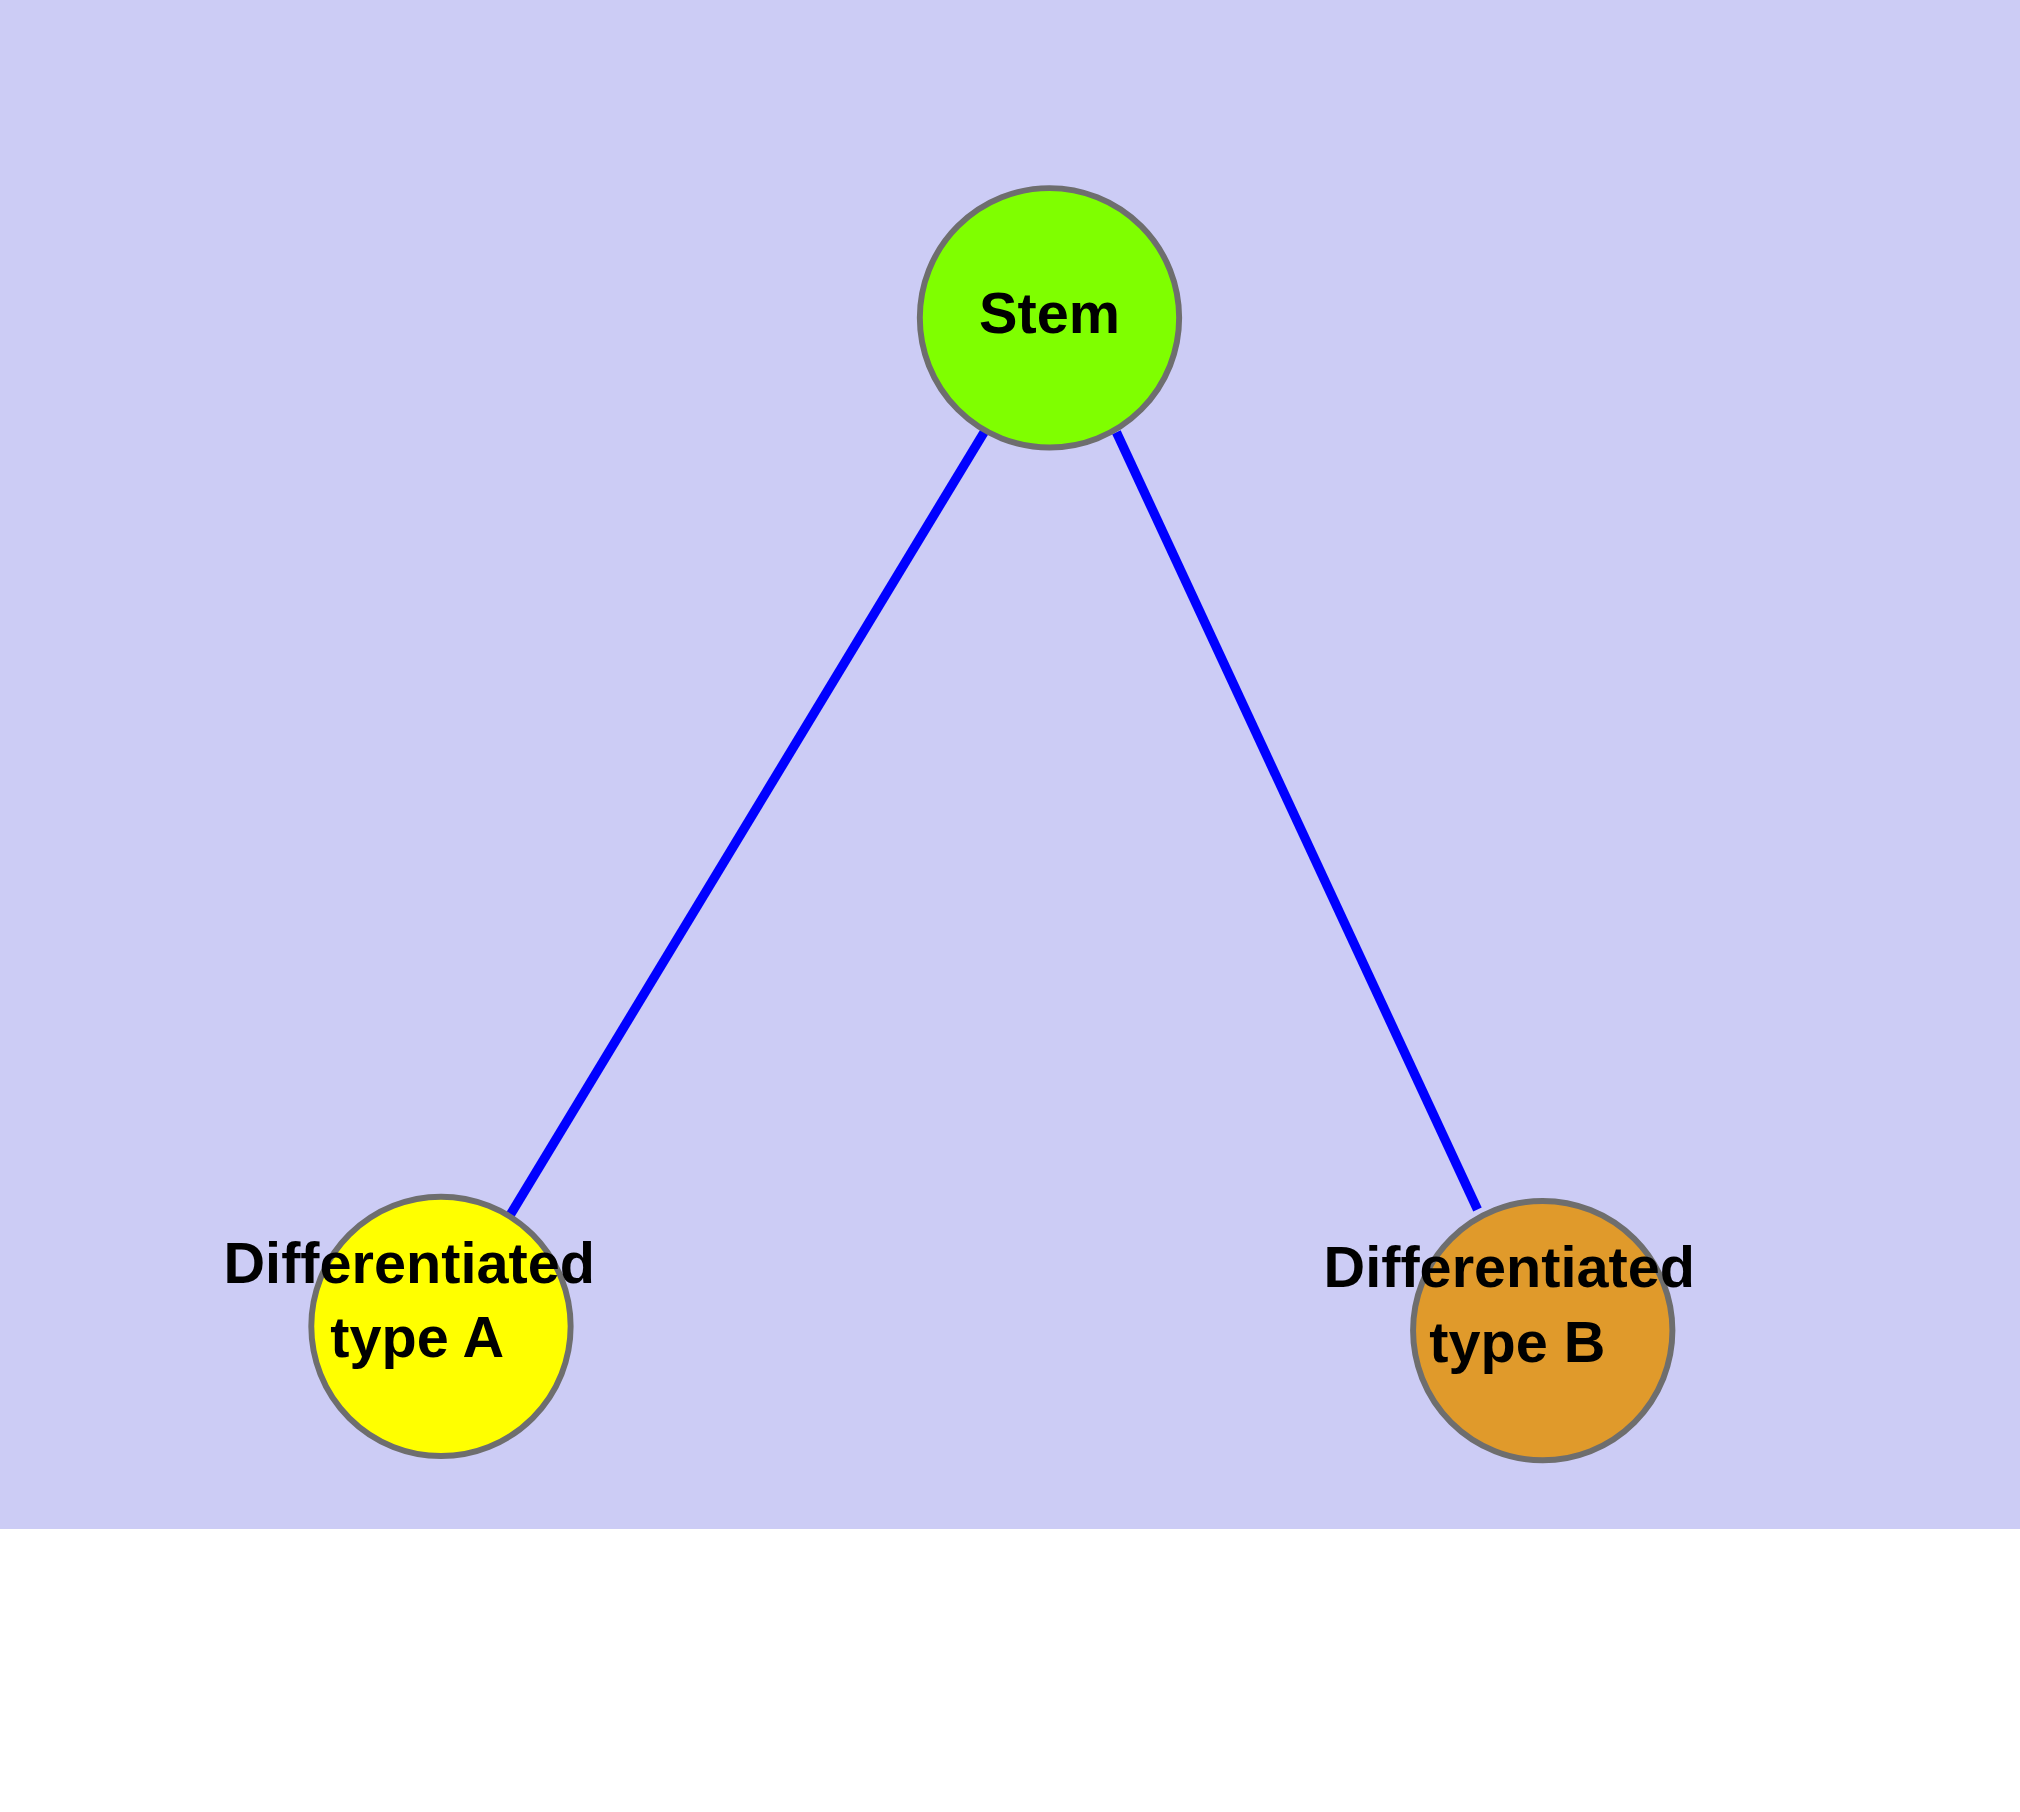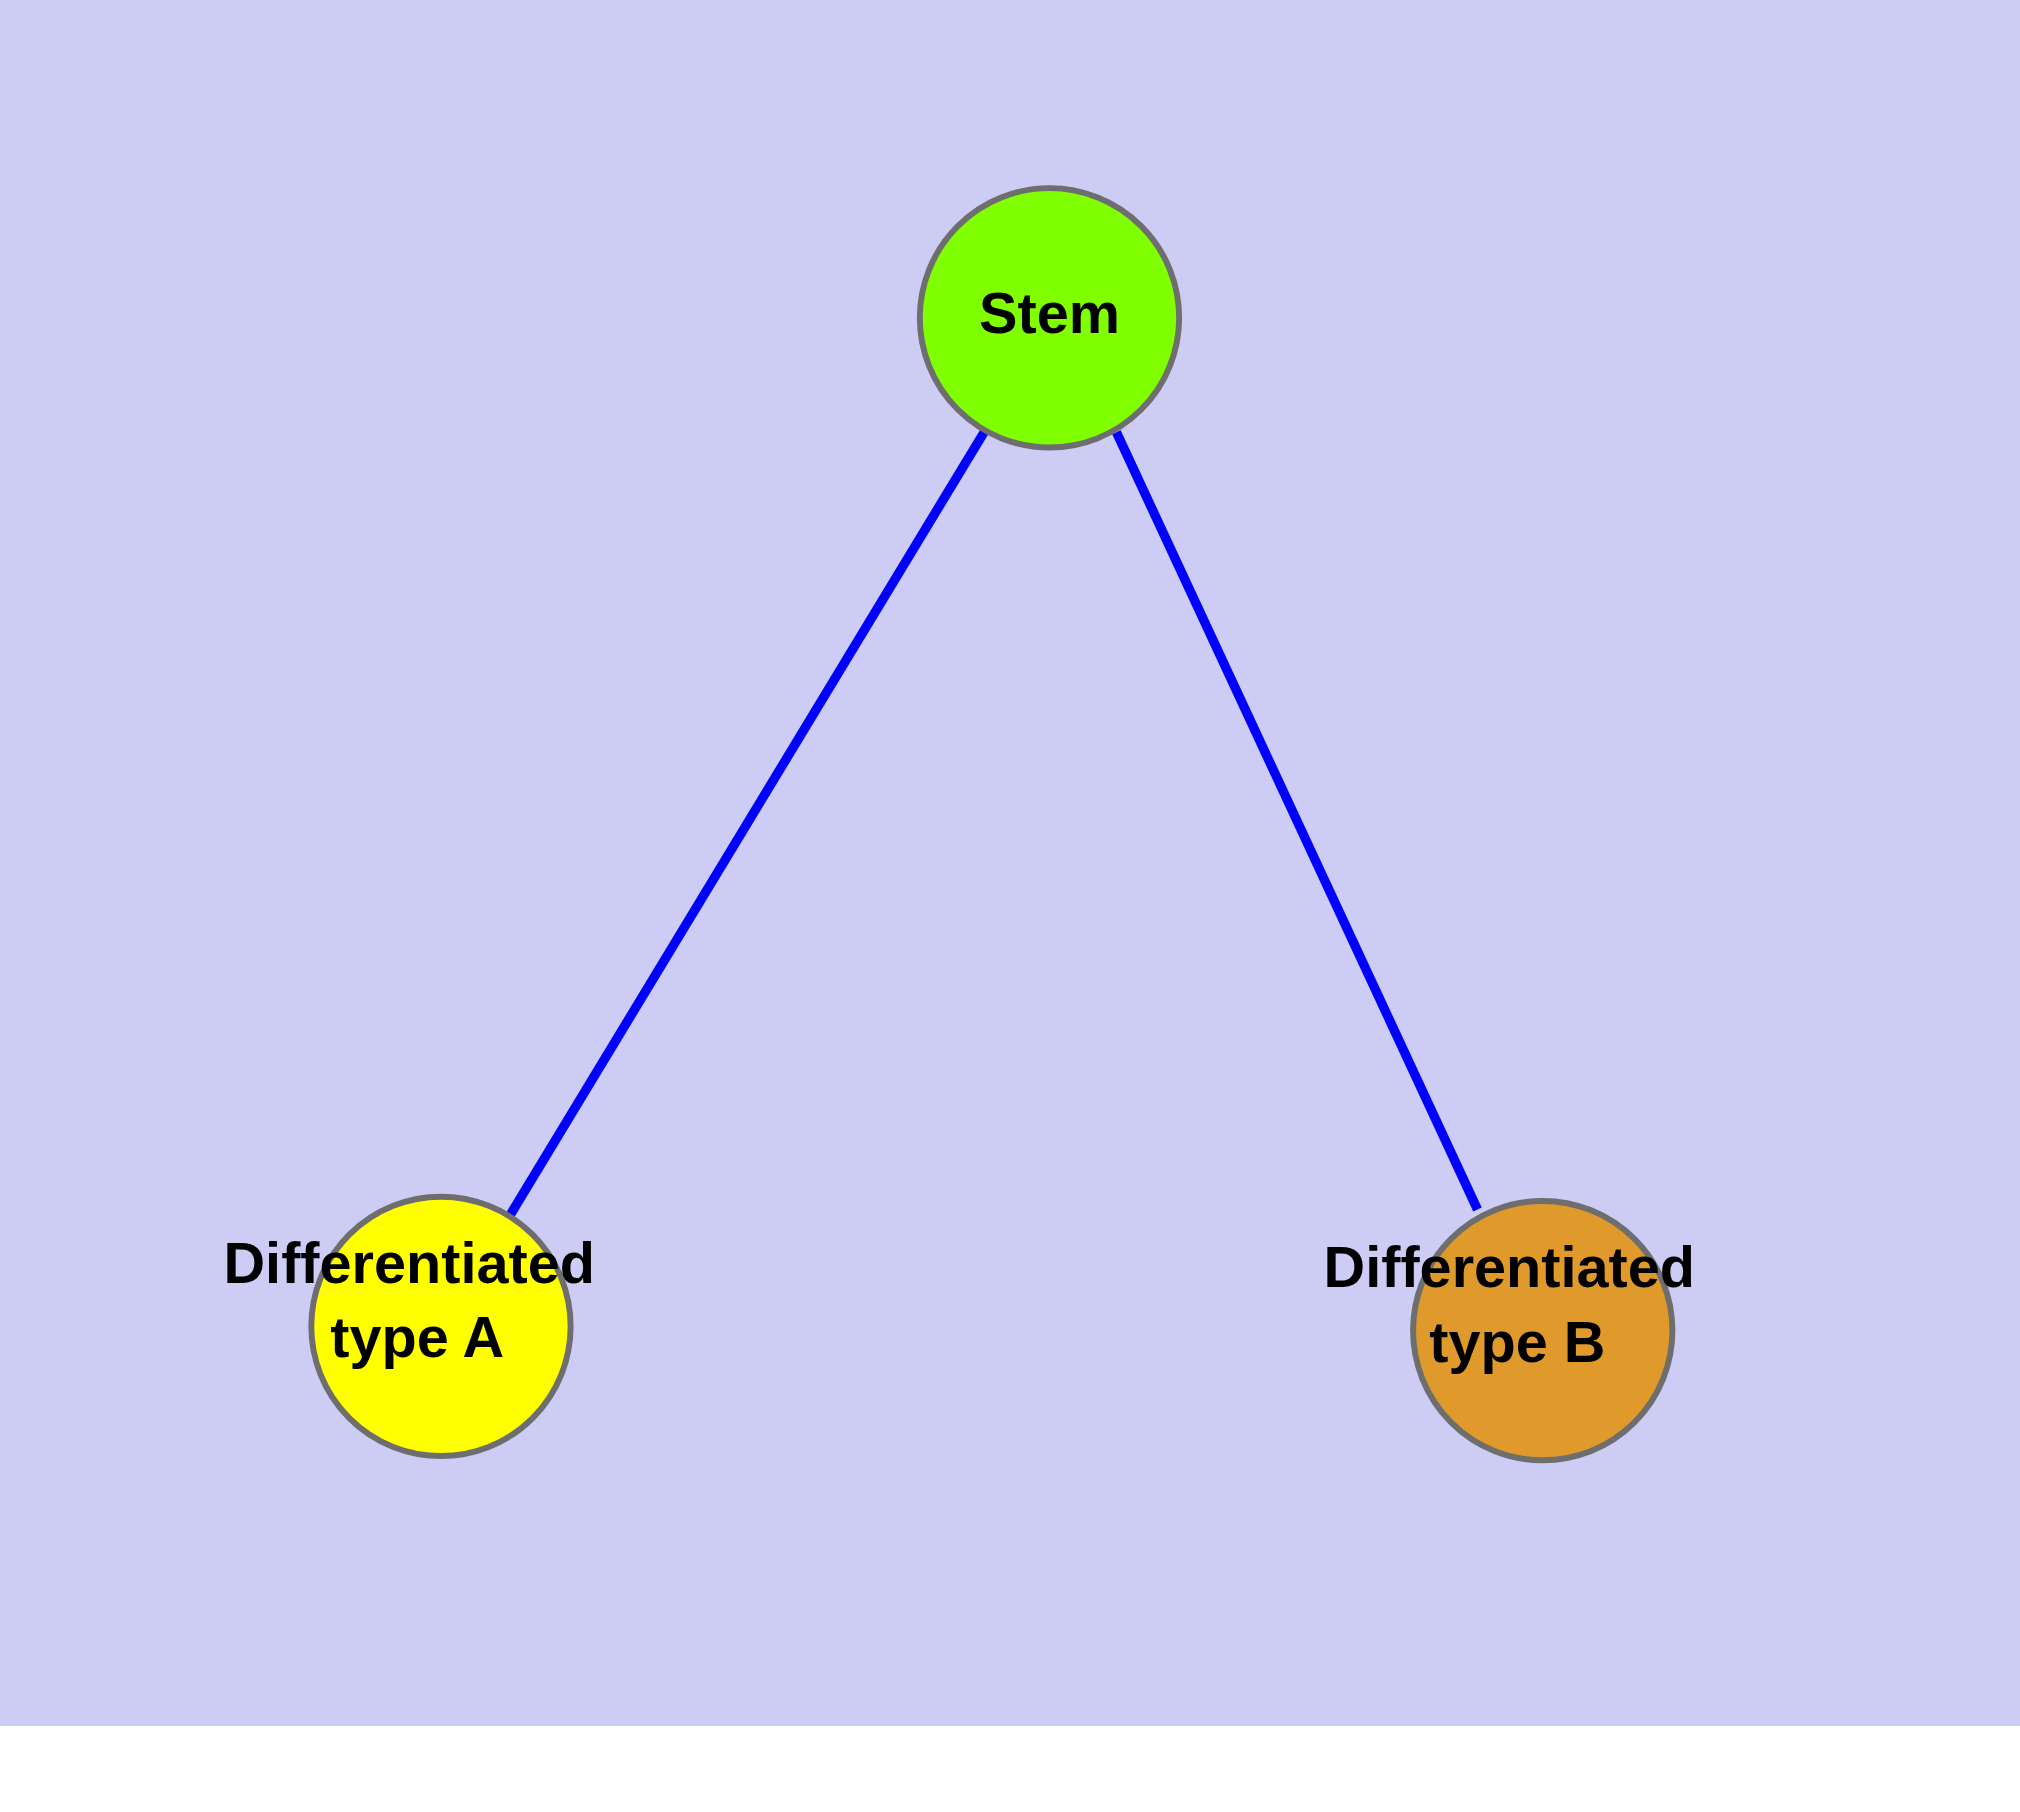--- a/index.html
+++ b/index.html
@@ -32,21 +32,21 @@
     font-weight: bold;
     fill: #000000;
     font-family: "Liberation Sans", sans-serif;
     dominant-baseline: middle;
     text-anchor: middle;
   }
 </style>
 </head>
 <body style="background: rgb(255, 255, 255);">
 
-<div id="canvas" style="width: 2021px; height: 1726px;">
+<div id="canvas" style="width: 2021px; height: 1529px;">
 
   <div id="bg-rect" style="background: rgb(204, 204, 245);"></div>
 
   <svg id="graph-svg" viewBox="0 0 2384 2138" style="width: 2021px; height: 1812px;">
 
     <g>
       <line id="edge0" x1="1162" y1="508" x2="602" y2="1433" stroke="#0000ff" stroke-width="11" stroke-linecap="butt"></line>
       <line id="edge1" x1="1317" y1="510" x2="1743" y2="1427" stroke="#0000ff" stroke-width="11" stroke-linecap="butt"></line>
     </g>
 

